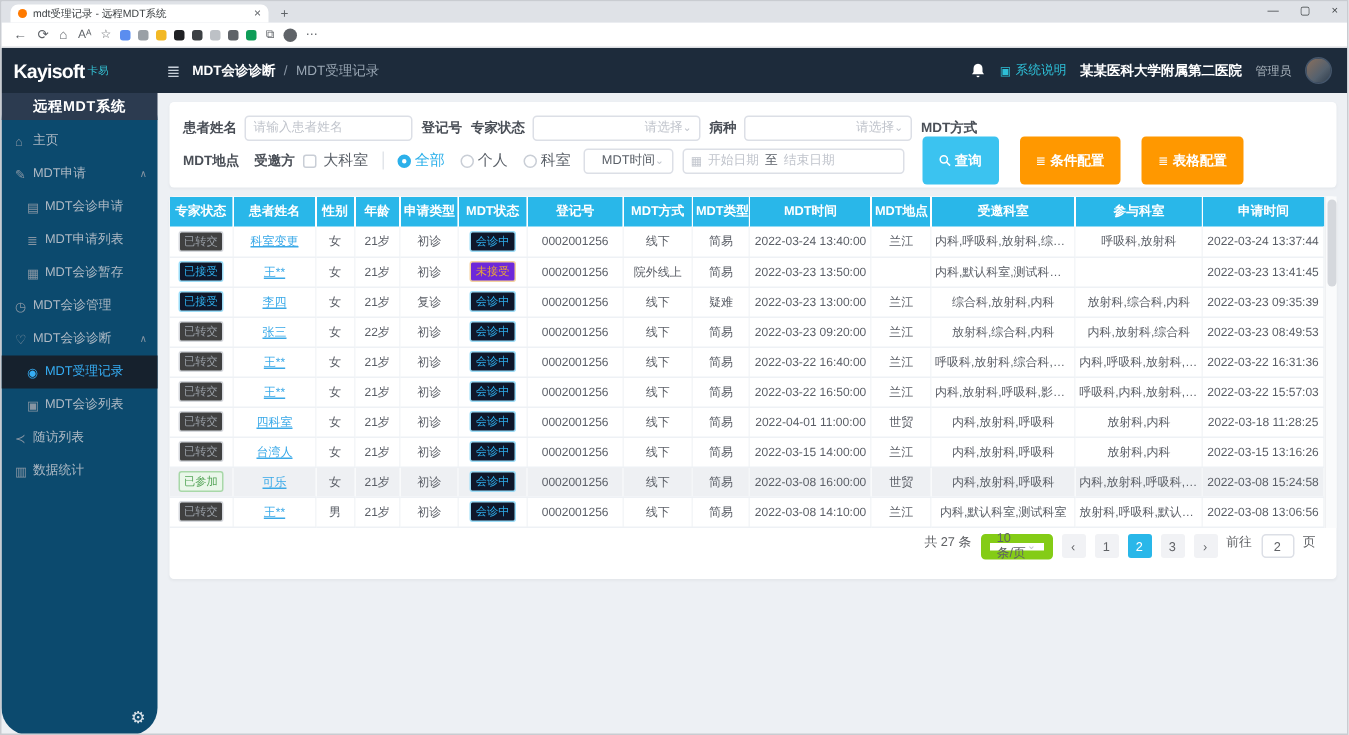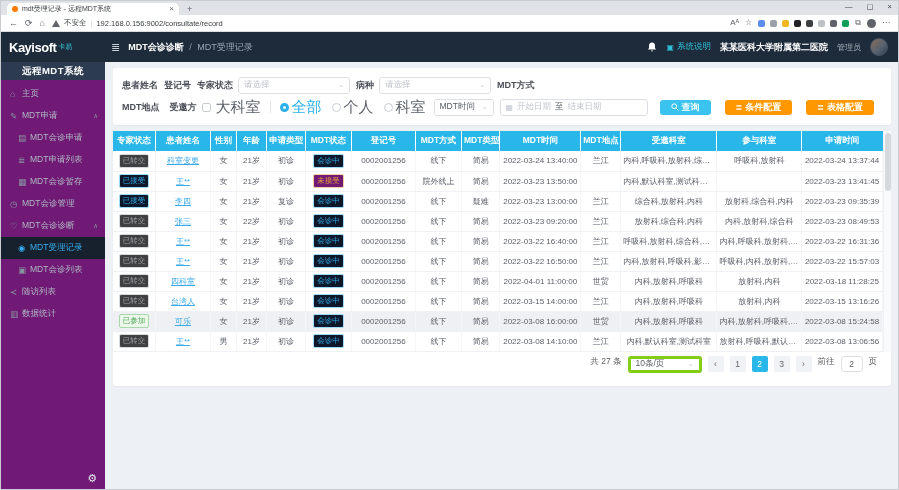--- a/index.html
+++ b/index.html
@@ -38,77 +38,77 @@
   .hdr-right { display:flex; align-items:center; gap:9px; padding-right:10px; }
   .bell-ic svg { display:block; }
   .sysnote { font-size:8.5px; color:#2ec0d8; display:flex; align-items:center; gap:3px; }
   .sysnote-ic { font-size:8px; }
   .hospital { font-size:9px; font-weight:bold; color:#fff; }
   .role { font-size:8px; color:#aab4bd; }
   .avatar { width:18px; height:18px; border-radius:50%; background:linear-gradient(135deg,#8a6f5c 0%,#55616e 60%,#2f3d4c 100%); border:1px solid #44556a; }
 
   
   .appbody { display:flex; height:428px; }
-  .sidebar { width:104px; background:#701a75; position:relative; flex:none; }
+  .sidebar { width:104px; background:#0c4a6e; position:relative; flex:none;border-radius:18px; }
   .side-title { height:18px; background:#2c3b50; color:#fff; font-size:9.5px; font-weight:bold; display:flex; align-items:center; justify-content:center; letter-spacing:.5px; }
   .menu { padding-top:3px; }
   .mitem { height:22px; display:flex; align-items:center; padding-left:9px; color:#aeb9c4; font-size:8.5px; cursor:pointer; position:relative; }
   .mitem .mi-ic { width:12px; font-size:8.5px; color:#8795a3; flex:none; }
   .mitem.child { padding-left:17px; }
   .mitem.active { color:#36aef5; background:#16212d; }
   .mitem.active .mi-ic { color:#36aef5; }
   .mi-arrow { position:absolute; right:7px; font-size:6.5px; color:#8795a3; }
   .side-gear { position:absolute; right:8px; bottom:5px; color:#dfe6ec; font-size:11px; }
 
   .content { flex:1; padding:6px 7px 0 8px; overflow:hidden; }
 
   
   .filtercard { background:#fff; border-radius:3px; padding:6px 9px 7px; box-shadow:0 1px 2px rgba(0,0,0,.04); }
   .frow { display:flex; align-items:center; height:22px; gap:6px; }
   .fgroup { display:flex; align-items:center; gap:5px; }
   .flabel { font-size:9px; font-weight:bold; color:#4a4f57; white-space:nowrap; }
   .finput { position:relative; display:flex; align-items:center; width:112px; height:17px; border:1px solid #dcdfe6; border-radius:3px; padding:0 5px; font-size:8.5px; color:#c0c4cc; background:#fff; }
-  .finput.sel { justify-content:space-between; }
+  .finput.sel { justify-content:flex-end; }
   .chev { font-size:7px; color:#c0c4cc; }
   .ckbox { width:9px; height:9px; border:1px solid #c9ced6; border-radius:2px; background:#fff; }
-  .cklabel { font-size:15px; color:#5a6068; }
+  .cklabel { font-size:10px; color:#5a6068; }
   .vdiv { width:1px; height:12px; background:#e2e5ea; margin:0 3px; }
   .radio { width:9px; height:9px; border-radius:50%; border:1px solid #c9ced6; background:#fff; }
   .radio.on { border:3px solid #2cb0ea; }
-  .rlabel { font-size:15px; color:#5a6068; }
+  .rlabel { font-size:10px; color:#5a6068; }
   .rlabel.on { color:#2cb0ea; }
   .rgroup { display:flex; align-items:center; gap:3px; margin-right:2px; }
   .timesel { width:60px; }
   .daterange { width:148px; gap:4px; justify-content:flex-start; }
   .cal-ic { font-size:8px; color:#c0c4cc; }
-  .btn { display:flex; align-items:center; justify-content:center; gap:3px; height:15px; border-radius:3px; color:#fff; font-size:9px; font-weight:bold; padding:0 11px; border:none; cursor:pointer; white-space:nowrap; }
+  .btn { display:flex; align-items:center; justify-content:center; gap:3px; height:32px; border-radius:3px; color:#fff; font-size:9px; font-weight:bold; padding:0 11px; border:none; cursor:pointer; white-space:nowrap; }
   .btn-search { background:#3bc3f0; margin-left:6px; }
   .btn-orange { background:#ff9800; margin-left:8px; }
   .btn-ic { font-size:8px; font-weight:normal; }
 
   
   .tablecard { background:#fff; border-radius:3px; margin-top:6px; padding:0 0 6px; box-shadow:0 1px 2px rgba(0,0,0,.04); }
   .tablewrap { display:flex; }
   table { border-collapse:collapse; table-layout:fixed; width:100%; }
   thead th { background:#29b7e9; color:#fff; font-size:8.5px; font-weight:bold; height:20px; border-right:1px solid rgba(255,255,255,.35); padding:0 2px; white-space:nowrap; overflow:hidden; }
   thead th:last-child { border-right:none; }
   tbody td { height:20px; font-size:8px; color:#5a5e66; text-align:center; border-bottom:1px solid #eef1f5; border-right:1px solid #f4f6f8; padding:0 2px; white-space:nowrap; overflow:hidden; text-overflow:ellipsis; }
   tbody tr.hl td { background:#eef0f3; }
   .badge { display:inline-block; padding:1px 3px; border-radius:2px; font-size:7.5px; line-height:1.3; border:1px solid transparent; }
   .badge.gray { border-color:#d6d9de; color:#9aa0a8; background:#404040; }
   .badge.blue { background:#0f172a; border-color:#9bdcf7; color:#2fadea; }
   .badge.green { background:#eaf7ea; border-color:#a8d8a8; color:#57a65a; }
-  .badge.orange { background:#701a75; border-color:#f3d19e; color:#e6a23c;text-align:center; }
+  .badge.orange { background:#6d28d9; border-color:#f3d19e; color:#e6a23c;text-align:center; }
   .plink { color:#3aa9e8; text-decoration:underline; cursor:pointer; }
   .vscroll { width:8px; background:#fafbfc; border-left:1px solid #f0f1f3; flex:none; }
   .vthumb { width:6px; height:58px; margin:2px auto 0; background:#d5d8dd; border-radius:3px; }
 
   
   .pager { display:flex; justify-content:flex-end; gap:6px; height:28px; padding:4px 14px 0; font-size:8.5px; color:#606266; }
-  .psel { display:flex; align-items:center; justify-content:space-between; width:74px; height:17px; border:3px solid #84cc16; border-radius:3px; padding:0 5px; color:#606266; font-size:8.5px; }
+  .psel { display:flex; align-items:center; justify-content:space-between; width:48px; height:17px; border:6px solid #84cc16; border-radius:3px; padding:0 5px; color:#606266; font-size:8.5px; }
   .pbtn { min-width:16px; height:16px; background:#f1f2f5; border-radius:2px; display:flex; align-items:center; justify-content:center; font-size:8.5px; color:#606266; cursor:pointer; padding:0 3px; }
   .pbtn.active { background:#29b7e9; color:#fff; }
   .goto-input { width:22px; height:16px; border:1px solid #dcdfe6; border-radius:3px; text-align:center; font-size:8.5px; color:#606266; display:flex; align-items:center; justify-content:center; }
 </style>
 </head>
 <body>
 
 <div class="screen">
 
   <div class="tabbar">
@@ -122,26 +122,20 @@
       <span>—</span>
       <span>▢</span>
       <span>×</span>
     </div>
   </div>
 
   <div class="addressbar">
     <span class="nav-ic">←</span>
     <span class="nav-ic">⟳</span>
     <span class="nav-ic">⌂</span>
-    <div class="urlbox">
-      <span class="warn-tri"></span>
-      <span>不安全</span>
-      <span class="url-sep">|</span>
-      <span>192.168.0.156:9002/consultate/record</span>
-    </div>
     <div class="bar-right">
       <span class="nav-ic">Aᴬ</span>
       <span class="nav-ic">☆</span>
       <span id="ext-icons" style="display:flex;gap:5px;align-items:center;">
           <span class="ext-dot" style="background: rgb(91, 141, 239);"></span>
           <span class="ext-dot" style="background: rgb(154, 160, 166);"></span>
           <span class="ext-dot" style="background: rgb(242, 184, 36);"></span>
           <span class="ext-dot" style="background: rgb(32, 33, 36);"></span>
           <span class="ext-dot" style="background: rgb(60, 64, 67);"></span>
           <span class="ext-dot" style="background: rgb(189, 193, 198);"></span>
@@ -236,20 +230,23 @@
         </div>
       <span class="side-gear">⚙</span>
     </div>
 
     <div class="content">
 
       <div class="filtercard">
         <div class="frow" id="frow1">
             <div class="fgroup">
               <span class="flabel">患者姓名</span>
+              <span class="finput">
+                <span>请输入患者姓名</span>
+              </span>
             </div>
             <div class="fgroup">
               <span class="flabel">登记号</span>
             </div>
             <div class="fgroup">
               <span class="flabel">专家状态</span>
               <span class="finput sel">
                 <span>请选择</span>
                 <span class="chev">⌄</span>
               </span>

